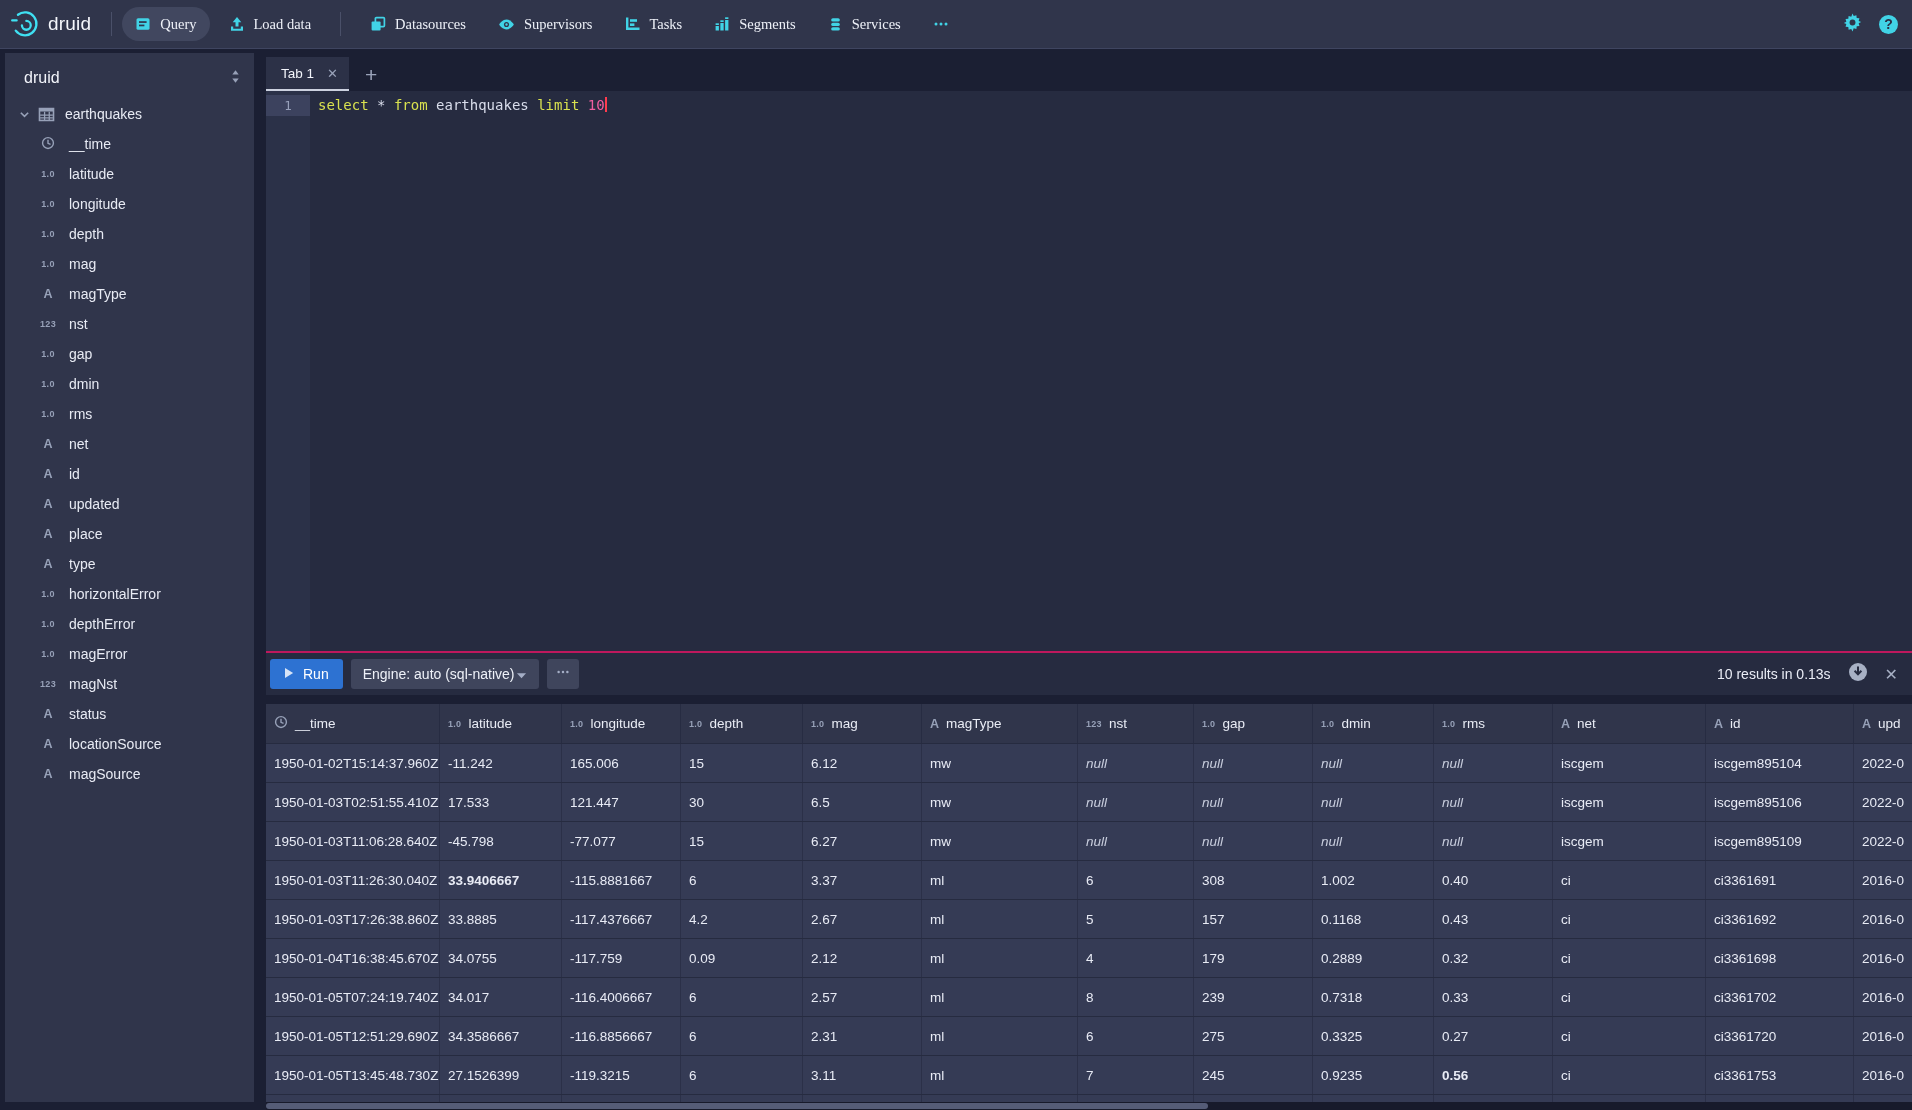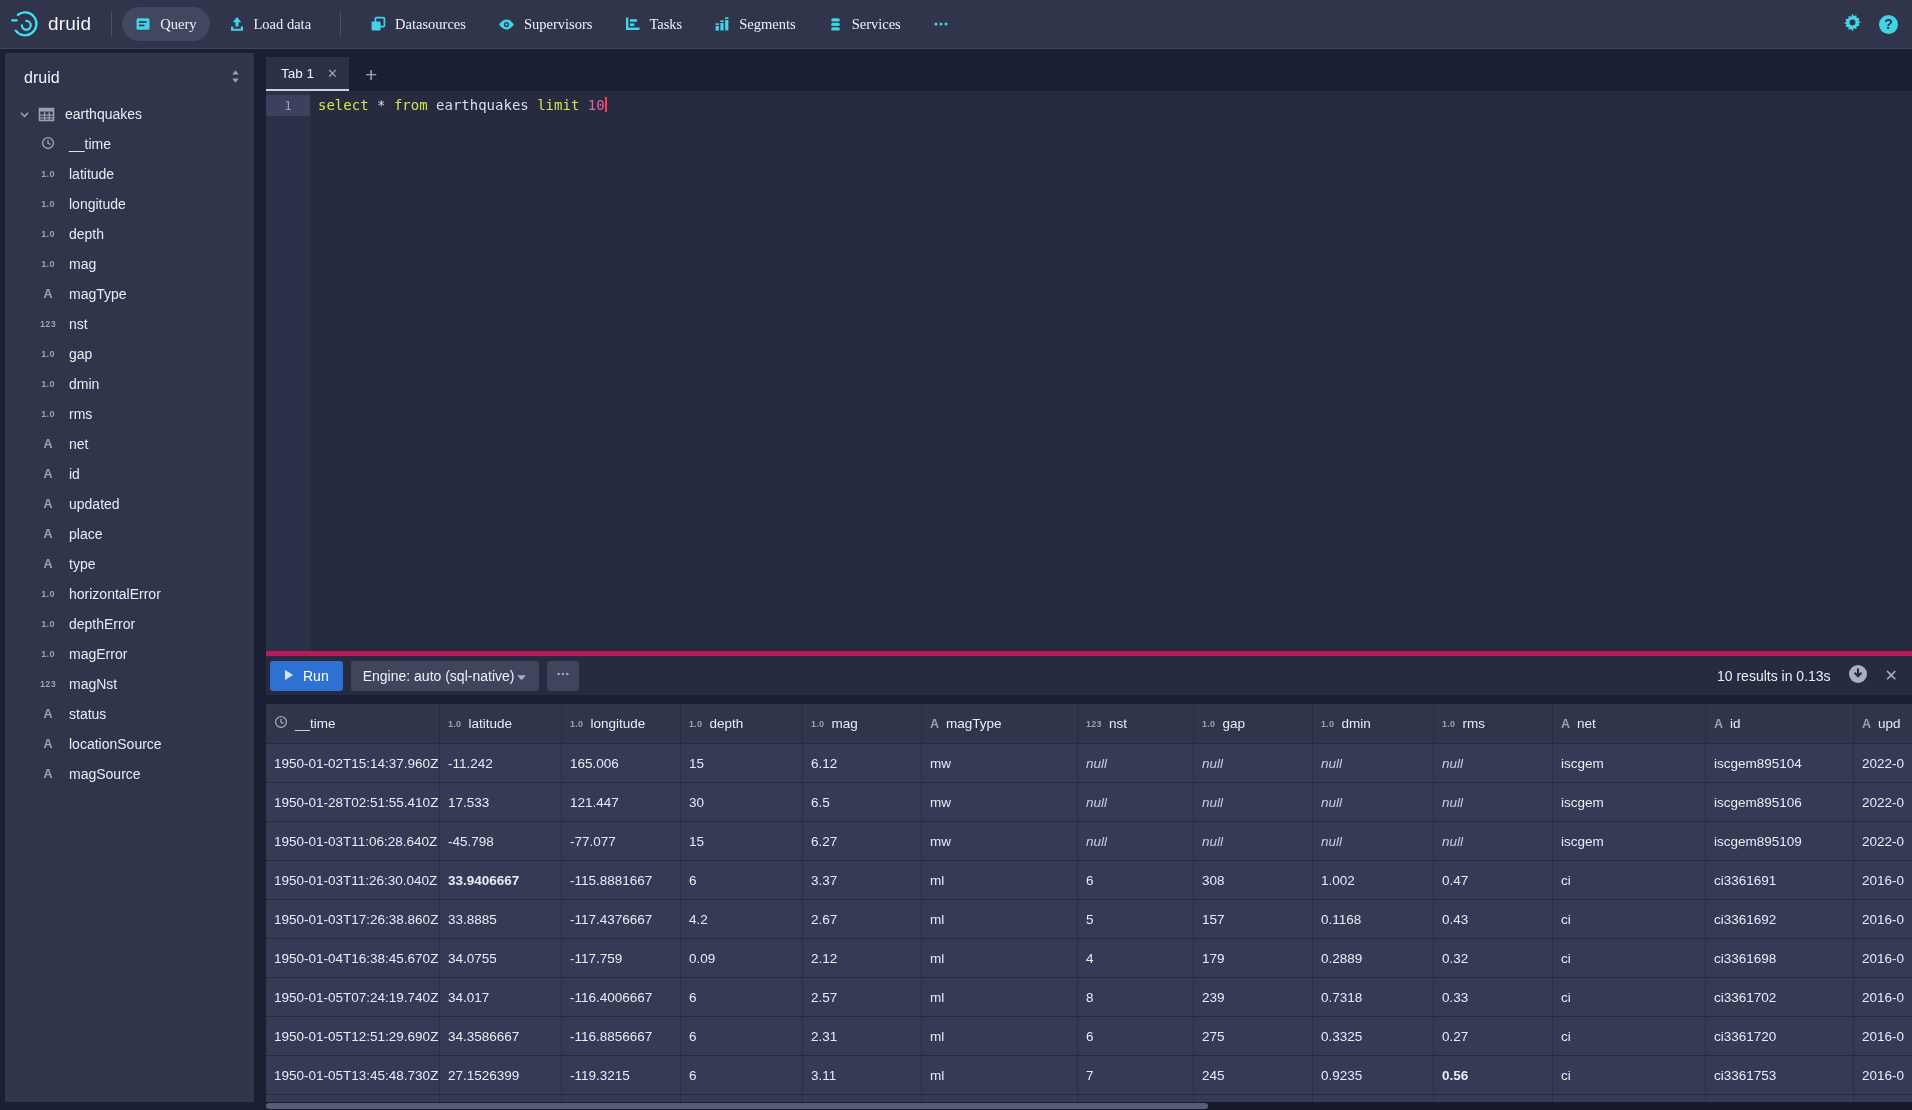--- a/index.html
+++ b/index.html
@@ -49,21 +49,21 @@
   .editor{ flex:1; background:#262b40; display:flex; overflow:hidden; }
   .gutter{ width:44px; flex:none; background:#2b3148; padding-top:4px; }
   .gutter-line{ height:21px; background:#3c425e; display:flex; align-items:center; justify-content:center;
     color:#99a1bb; font-family:"DejaVu Sans Mono", monospace; font-size:12.5px; }
   .code{ flex:1; padding:4px 0 0 8px; font-family:"DejaVu Sans Mono", monospace; font-size:14px; line-height:21px; white-space:pre; }
   .tok-keyword{ color:#d9e14f; }
   .tok-plain{ color:#d9ddeb; }
   .tok-number{ color:#ef5fa0; }
   .cursor{ display:inline-block; width:2px; height:15px; background:#ff3b4e; vertical-align:-2px; }
   
-  .runbar{ height:44px; flex:none; background:#262b40; border-top:5px solid #be185d; display:flex; align-items:center; gap:8px; padding:0 14px 0 4px; }
+  .runbar{ height:44px; flex:none; background:#262b40; border-top:2px solid #be185d; display:flex; align-items:center; gap:8px; padding:0 14px 0 4px; }
   .run-btn{ height:30px; background:#2d72d2; border-radius:3px; color:#fff; font-size:14px;
     display:flex; align-items:center; gap:9px; padding:0 14px; cursor:pointer; }
   .engine-btn{ height:30px; background:#3f455c; border-radius:3px; color:#eef1f8; font-size:14px;
     display:flex; align-items:center; gap:2px; padding:0 12px; cursor:pointer; }
   .more-btn{ height:30px; width:32px; background:#3f455c; border-radius:3px; color:#a5aec6;
     display:flex; align-items:center; justify-content:center; cursor:pointer; }
   .runbar-right{ margin-left:auto; display:flex; align-items:center; gap:17px; }
   .result-count{ font-size:14px; color:#eaedf6; }
   .x-btn{ color:#a7b0c4; font-size:16px; cursor:pointer; }
   .gap-strip{ height:9px; flex:none; background:#1b1f33; }
@@ -478,21 +478,21 @@
               <div class="td" style="width: 156px;">mw</div>
               <div class="td null" style="width: 116px;">null</div>
               <div class="td null" style="width: 119px;">null</div>
               <div class="td null" style="width: 121px;">null</div>
               <div class="td null" style="width: 119px;">null</div>
               <div class="td" style="width: 153px;">iscgem</div>
               <div class="td" style="width: 148px;">iscgem895104</div>
               <div class="td" style="width: 220px;">2022-0</div>
             </div>
             <div class="trow">
-              <div class="td" style="width: 174px;">1950-01-28T02:51:55.410Z</div>
+              <div class="td" style="width: 174px;">1950-01-03T02:51:55.410Z</div>
               <div class="td" style="width: 122px;">17.533</div>
               <div class="td" style="width: 119px;">121.447</div>
               <div class="td" style="width: 122px;">30</div>
               <div class="td" style="width: 119px;">6.5</div>
               <div class="td" style="width: 156px;">mw</div>
               <div class="td null" style="width: 116px;">null</div>
               <div class="td null" style="width: 119px;">null</div>
               <div class="td null" style="width: 121px;">null</div>
               <div class="td null" style="width: 119px;">null</div>
               <div class="td" style="width: 153px;">iscgem</div>
@@ -517,21 +517,21 @@
             <div class="trow">
               <div class="td" style="width: 174px;">1950-01-03T11:26:30.040Z</div>
               <div class="td" style="width: 122px; font-weight: bold;">33.9406667</div>
               <div class="td" style="width: 119px;">-115.8881667</div>
               <div class="td" style="width: 122px;">6</div>
               <div class="td" style="width: 119px;">3.37</div>
               <div class="td" style="width: 156px;">ml</div>
               <div class="td" style="width: 116px;">6</div>
               <div class="td" style="width: 119px;">308</div>
               <div class="td" style="width: 121px;">1.002</div>
-              <div class="td" style="width: 119px;">0.47</div>
+              <div class="td" style="width: 119px;">0.40</div>
               <div class="td" style="width: 153px;">ci</div>
               <div class="td" style="width: 148px;">ci3361691</div>
               <div class="td" style="width: 220px;">2016-0</div>
             </div>
             <div class="trow">
               <div class="td" style="width: 174px;">1950-01-03T17:26:38.860Z</div>
               <div class="td" style="width: 122px;">33.8885</div>
               <div class="td" style="width: 119px;">-117.4376667</div>
               <div class="td" style="width: 122px;">4.2</div>
               <div class="td" style="width: 119px;">2.67</div>

